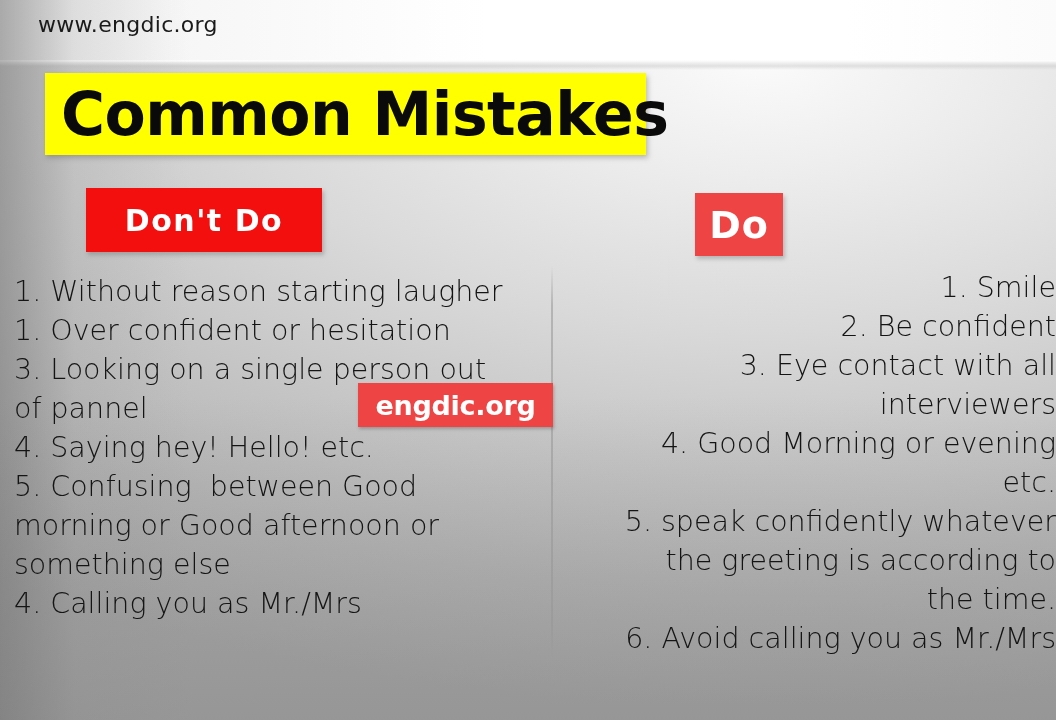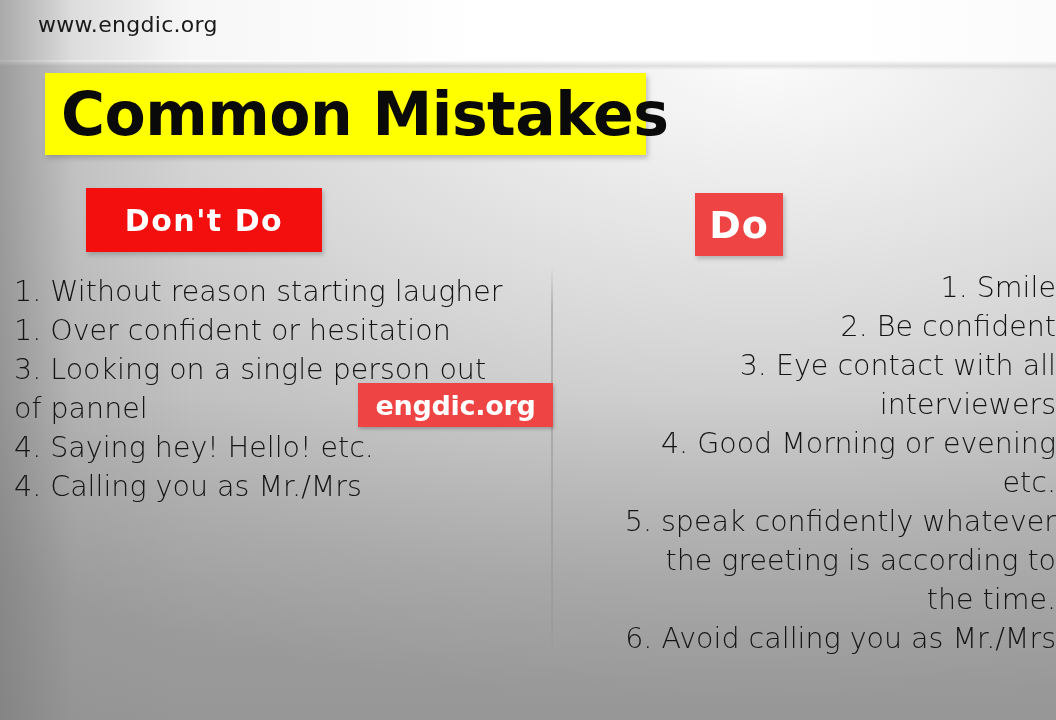--- a/index.html
+++ b/index.html
@@ -183,20 +183,23 @@
   </div>
 
   <div class="divider"></div>
 
   <div class="col col-left">
     <p>1. Without reason starting laugher</p>
     <p>1. Over confident or hesitation</p>
     <p>3. Looking on a single person out
 of pannel</p>
     <p>4. Saying hey! Hello! etc.</p>
+    <p>5. Confusing  between Good
+morning or Good afternoon or
+something else</p>
     <p>4. Calling you as Mr./Mrs</p>
   </div>
 
   <div class="col col-right">
     <p>1. Smile</p>
     <p>2. Be confident</p>
     <p>3. Eye contact with all
 interviewers</p>
     <p>4. Good Morning or evening
 etc.</p>

